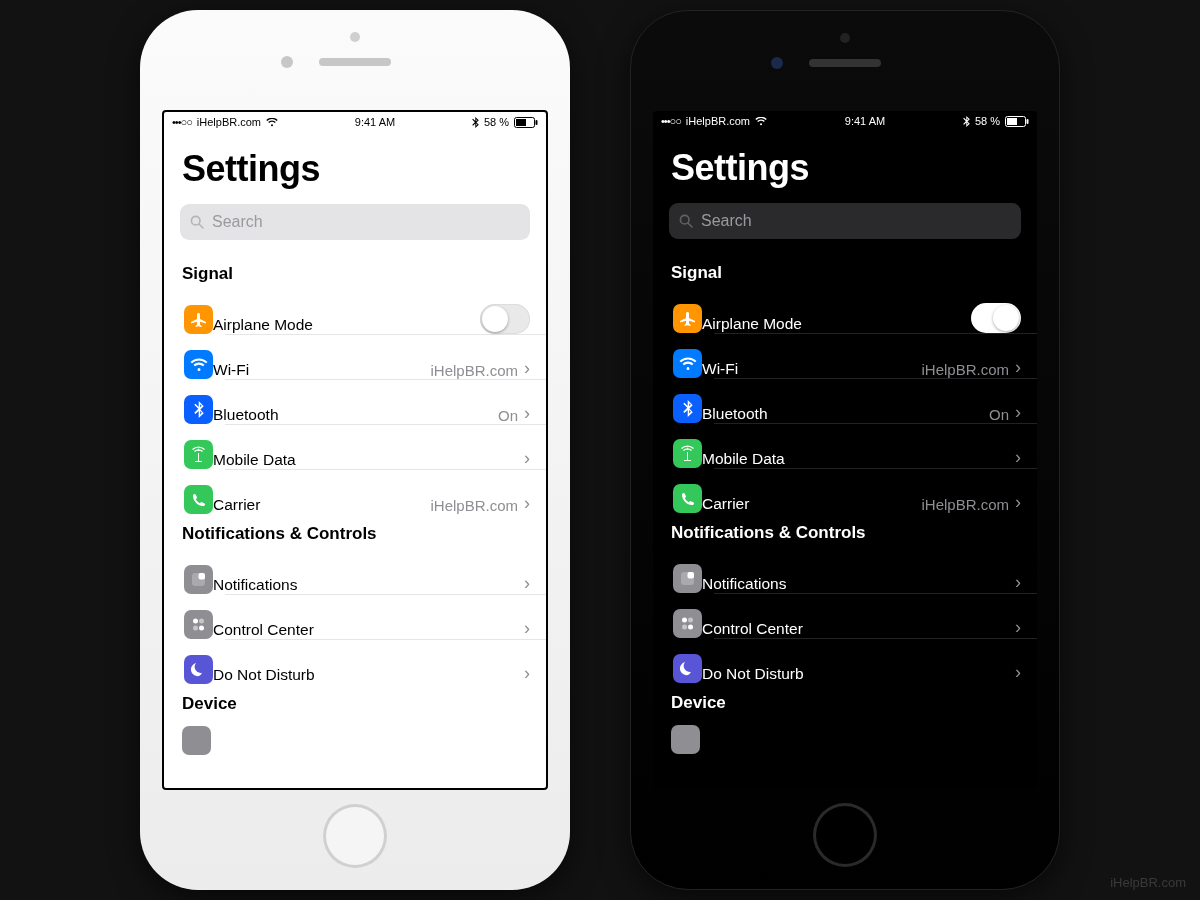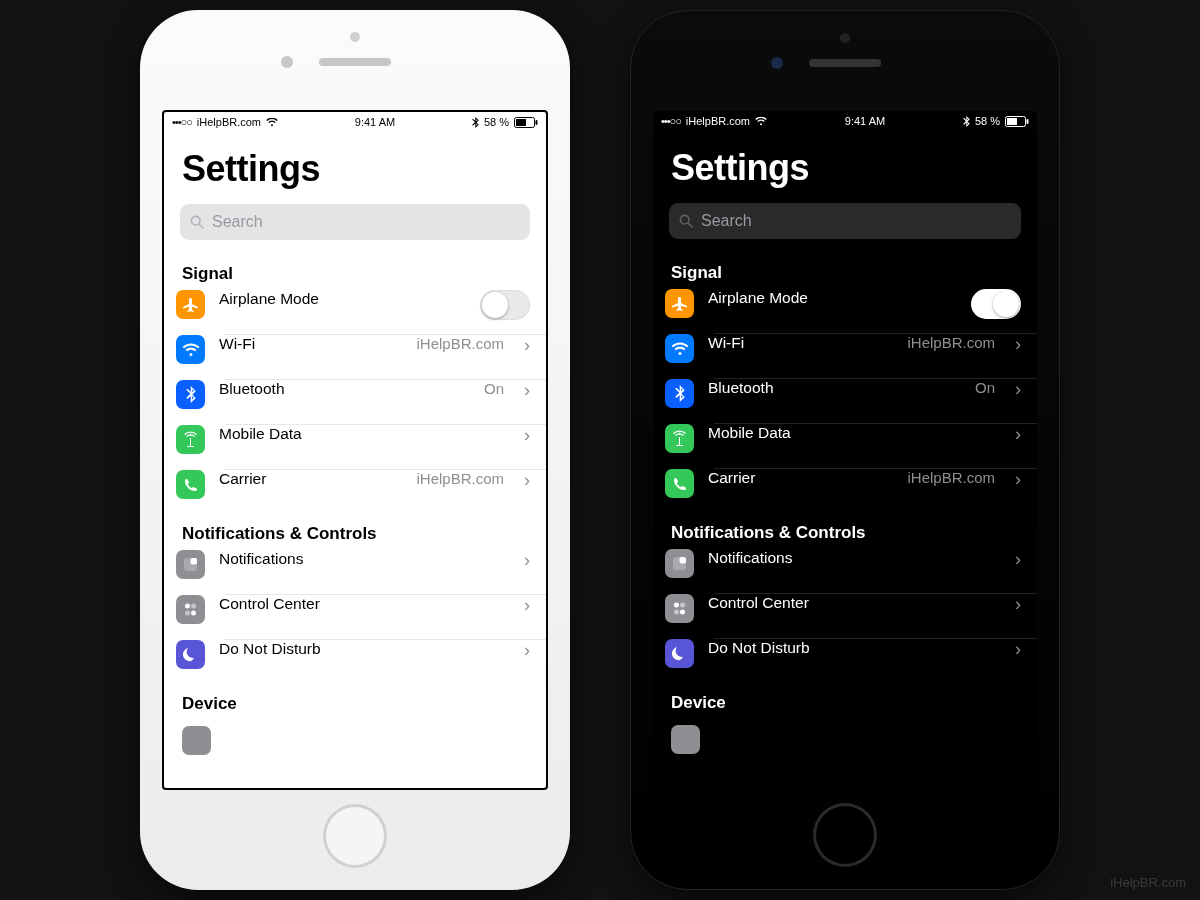--- a/index.html
+++ b/index.html
@@ -60,21 +60,21 @@
   .phone.light .search{ background:#e4e4e7; }
   .phone.dark  .search{ background:#2a2a2c; }
   .search .mag { width:14px;height:14px; opacity:.55; }
   .search .ph { font-size:16px; }
   .phone.light .search .ph{ color:#9a9a9e; }
   .phone.dark  .search .ph{ color:#9a9a9e; }
   
   .section-h { font-size:17px; font-weight:800; padding:10px 18px 6px; }
   .phone.light .section-h{ color:#000; }
   .phone.dark  .section-h{ color:#fff; }
-  .row { display:flex; align-items:flex-start; height:44px; padding:0 16px 0 12px; gap:14px; }
+  .row { display:flex; align-items:flex-end; height:44px; padding:0 16px 0 20px; }
   .row .icon { width:29px;height:29px;border-radius:7px;display:flex;align-items:center;justify-content:center;flex:0 0 29px; }
   .row .label { flex:1; font-size:15.5px; }
   .phone.light .row .label{ color:#000; }
   .phone.dark  .row .label{ color:#fff; }
   .row .value { font-size:15px; color:#8e8e93; }
   .row .chev  { color:#8e8e93; font-size:18px; margin-left:6px; }
   .sep-wrap { padding-left:61px; }
   .sep { height:1px; }
   .phone.light .sep{ background:#e6e6e8; }
   .phone.dark  .sep{ background:#222; }

